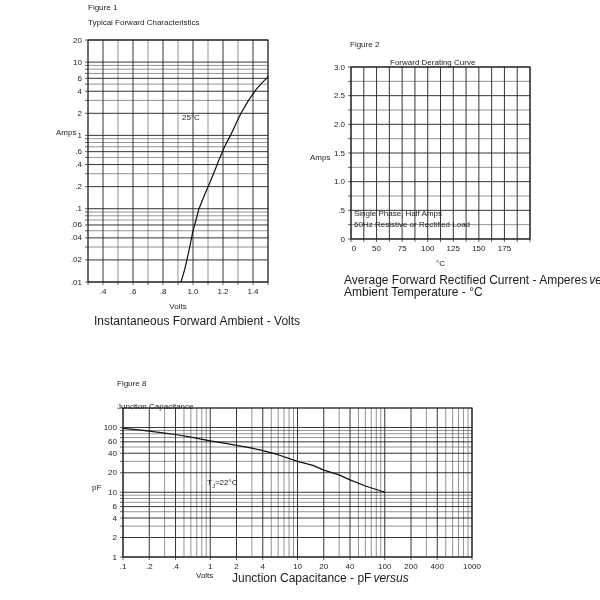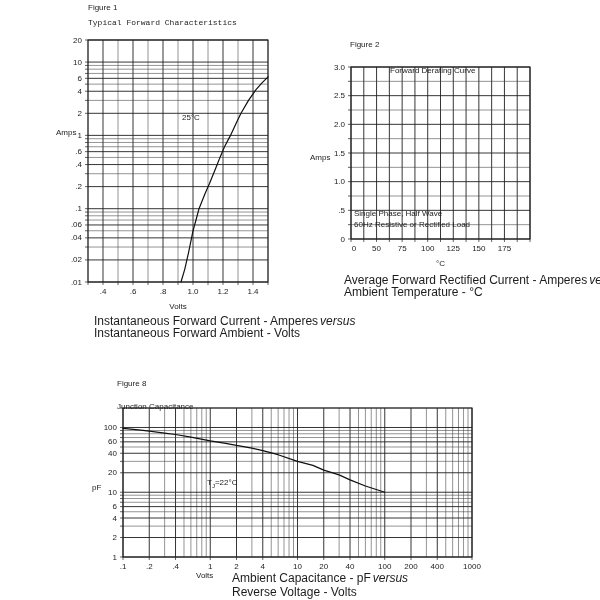--- a/index.html
+++ b/index.html
@@ -330,48 +330,46 @@
         <text x="117" y="520.5144418469517" text-anchor="end" fill="#1c1c1c" font-size="8" font-family="&quot;Liberation Sans&quot;, sans-serif">4</text>
         <text x="117" y="540.0072209234759" text-anchor="end" fill="#1c1c1c" font-size="8" font-family="&quot;Liberation Sans&quot;, sans-serif">2</text>
         <text x="117" y="559.5" text-anchor="end" fill="#1c1c1c" font-size="8" font-family="&quot;Liberation Sans&quot;, sans-serif">1</text>
       </g>
       <path d="M123.0 428.3 L138.4 429.8 L149.3 431.1 L164.6 433.1 L175.5 434.5 L190.9 437.1 L210.3 440.9 L225.6 443.3 L236.5 445.3 L251.9 448.1 L262.8 450.6 L278.1 454.7 L297.5 461.4 L312.9 465.4 L323.8 470.1 L339.1 474.9 L350.0 479.9 L365.4 486.0 L384.8 492.2" fill="none" stroke="#101010" stroke-width="1.2" stroke-linejoin="round" stroke-linecap="round"></path>
     </g>
   </svg>
 
 <div>
   <div class="txt" style="left:88px;top:3px;">Figure 1</div>
-  <div class="txt" style="left:88px;top:18px;font-family:Liberation Mono, monospace;">Typical Forward Characteristics</div>
+  <div class="txt" style="left:88px;top:18px;">Typical Forward Characteristics</div>
   <div class="txt" style="left:56px;top:128px;">Amps</div>
   <div class="txt" style="left:182px;top:113px;">25°C</div>
   <div class="txt centered" style="left:88px;top:302px;width:180px;">Volts</div>
   <div class="txt caption" style="left:94px;top:315px;">
-    <div><span>Instantaneous Forward Current - Amperes</span><span class="vs">versus</span></div>
     <div>Instantaneous Forward Ambient - Volts</div>
   </div>
 </div>
 
 <div>
   <div class="txt" style="left:350px;top:40px;">Figure 2</div>
-  <div class="txt" style="left:350px;top:66px;padding-left:40px;">Forward Derating Curve</div>
+  <div class="txt" style="left:350px;top:58px;padding-left:40px;">Forward Derating Curve</div>
   <div class="txt" style="left:310px;top:153px;">Amps</div>
   <div class="txt" style="left:354px;top:208px;">
-    <div style="line-height:11px;">Single Phase, Half Wave</div>
+    <div style="line-height:11px;">Single Phase, Half Amps</div>
     <div style="line-height:11px;">60Hz Resistive or Rectified Load</div>
   </div>
   <div class="txt centered" style="left:351px;top:259px;width:179px;">°C</div>
   <div class="txt caption" style="left:344px;top:274px;">
     <div><span>Average Forward Rectified Current - Amperes</span><span class="vs">versus</span></div>
     <div>Ambient Temperature - °C</div>
   </div>
 </div>
 
 <div>
   <div class="txt" style="left:117px;top:379px;">Figure 8</div>
   <div class="txt" style="left:117px;top:389px;margin-top:13px;">Junction Capacitance</div>
   <div class="txt" style="left:92px;top:483px;">pF</div>
   <div class="txt" style="left:207px;top:478px;"><span>T</span><sub class="j">J</sub><span>=22°C</span></div>
   <div class="txt" style="left:196px;top:571px;">Volts</div>
   <div class="txt caption" style="left:232px;top:571px;">
-    <div style="line-height:14px;"><span>Ambient Capacitance - pF</span><span class="vs">versus</span></div>
-    <div style="line-height:14px;">Reverse Voltage - Volts</div>
+    <div style="line-height:14px;"><span>Junction Capacitance - pF</span><span class="vs">versus</span></div>
   </div>
 </div>
 
 </body></html>

